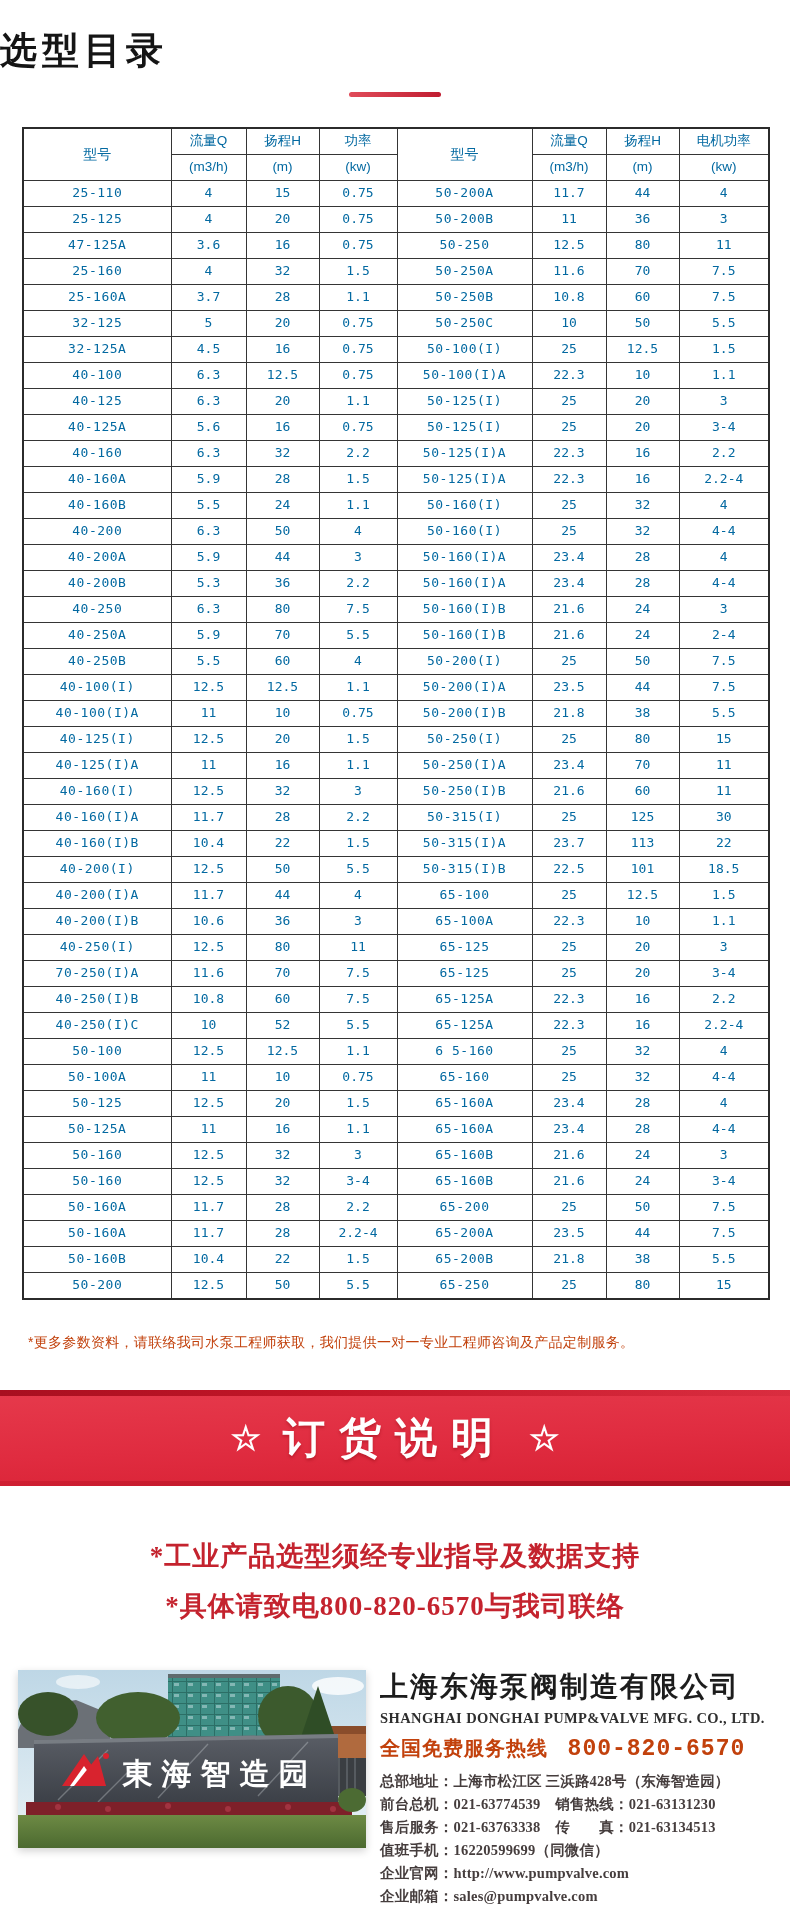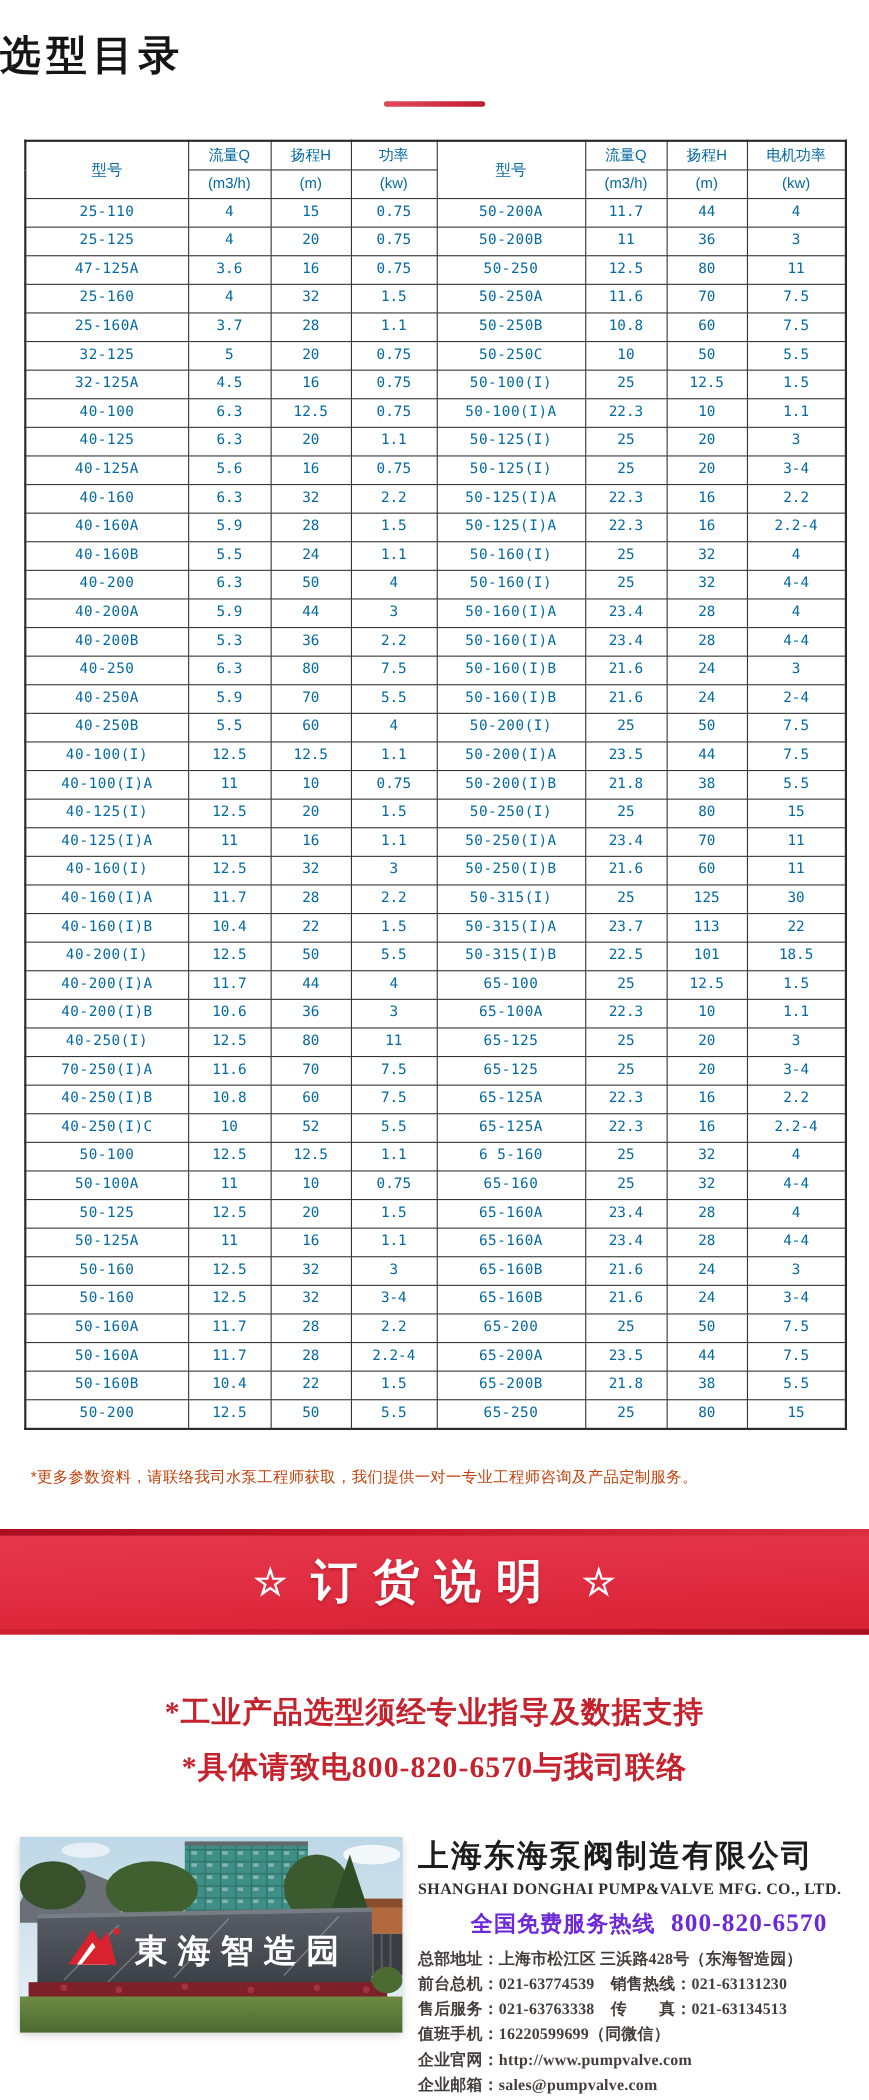--- a/index.html
+++ b/index.html
@@ -115,23 +115,22 @@
   .company-name-cn{
     font-size:28px;font-weight:bold;color:#1c1c1c;letter-spacing:2px;
     margin-top:-2px;
   }
   .company-name-en{
     font-family:"Liberation Serif",serif;
     font-weight:bold;font-size:14.5px;color:#2e2e2e;letter-spacing:0.4px;
     margin-top:4px;
   }
   .hotline{
-    margin-top:8px;color:#6d28d9;font-weight:bold;
-    font-family:Liberation Serif, serif;
-    margin-left:48px;
+    margin-top:8px;color:#c2410c;font-weight:bold;
+    font-family:Liberation Mono, monospace;
   }
   .hotline .hl-label{font-size:20px;letter-spacing:1px;}
   .hotline .hl-number{font-size:23px;margin-left:10px;letter-spacing:1px;}
   .company-details{
     list-style:none;margin:8px 0 0 0;padding:0;
     font-family:Liberation Serif, serif;
     font-weight:bold;
     font-size:14.5px;color:#453d3d;
     line-height:1.58;
     letter-spacing:0.2px;

